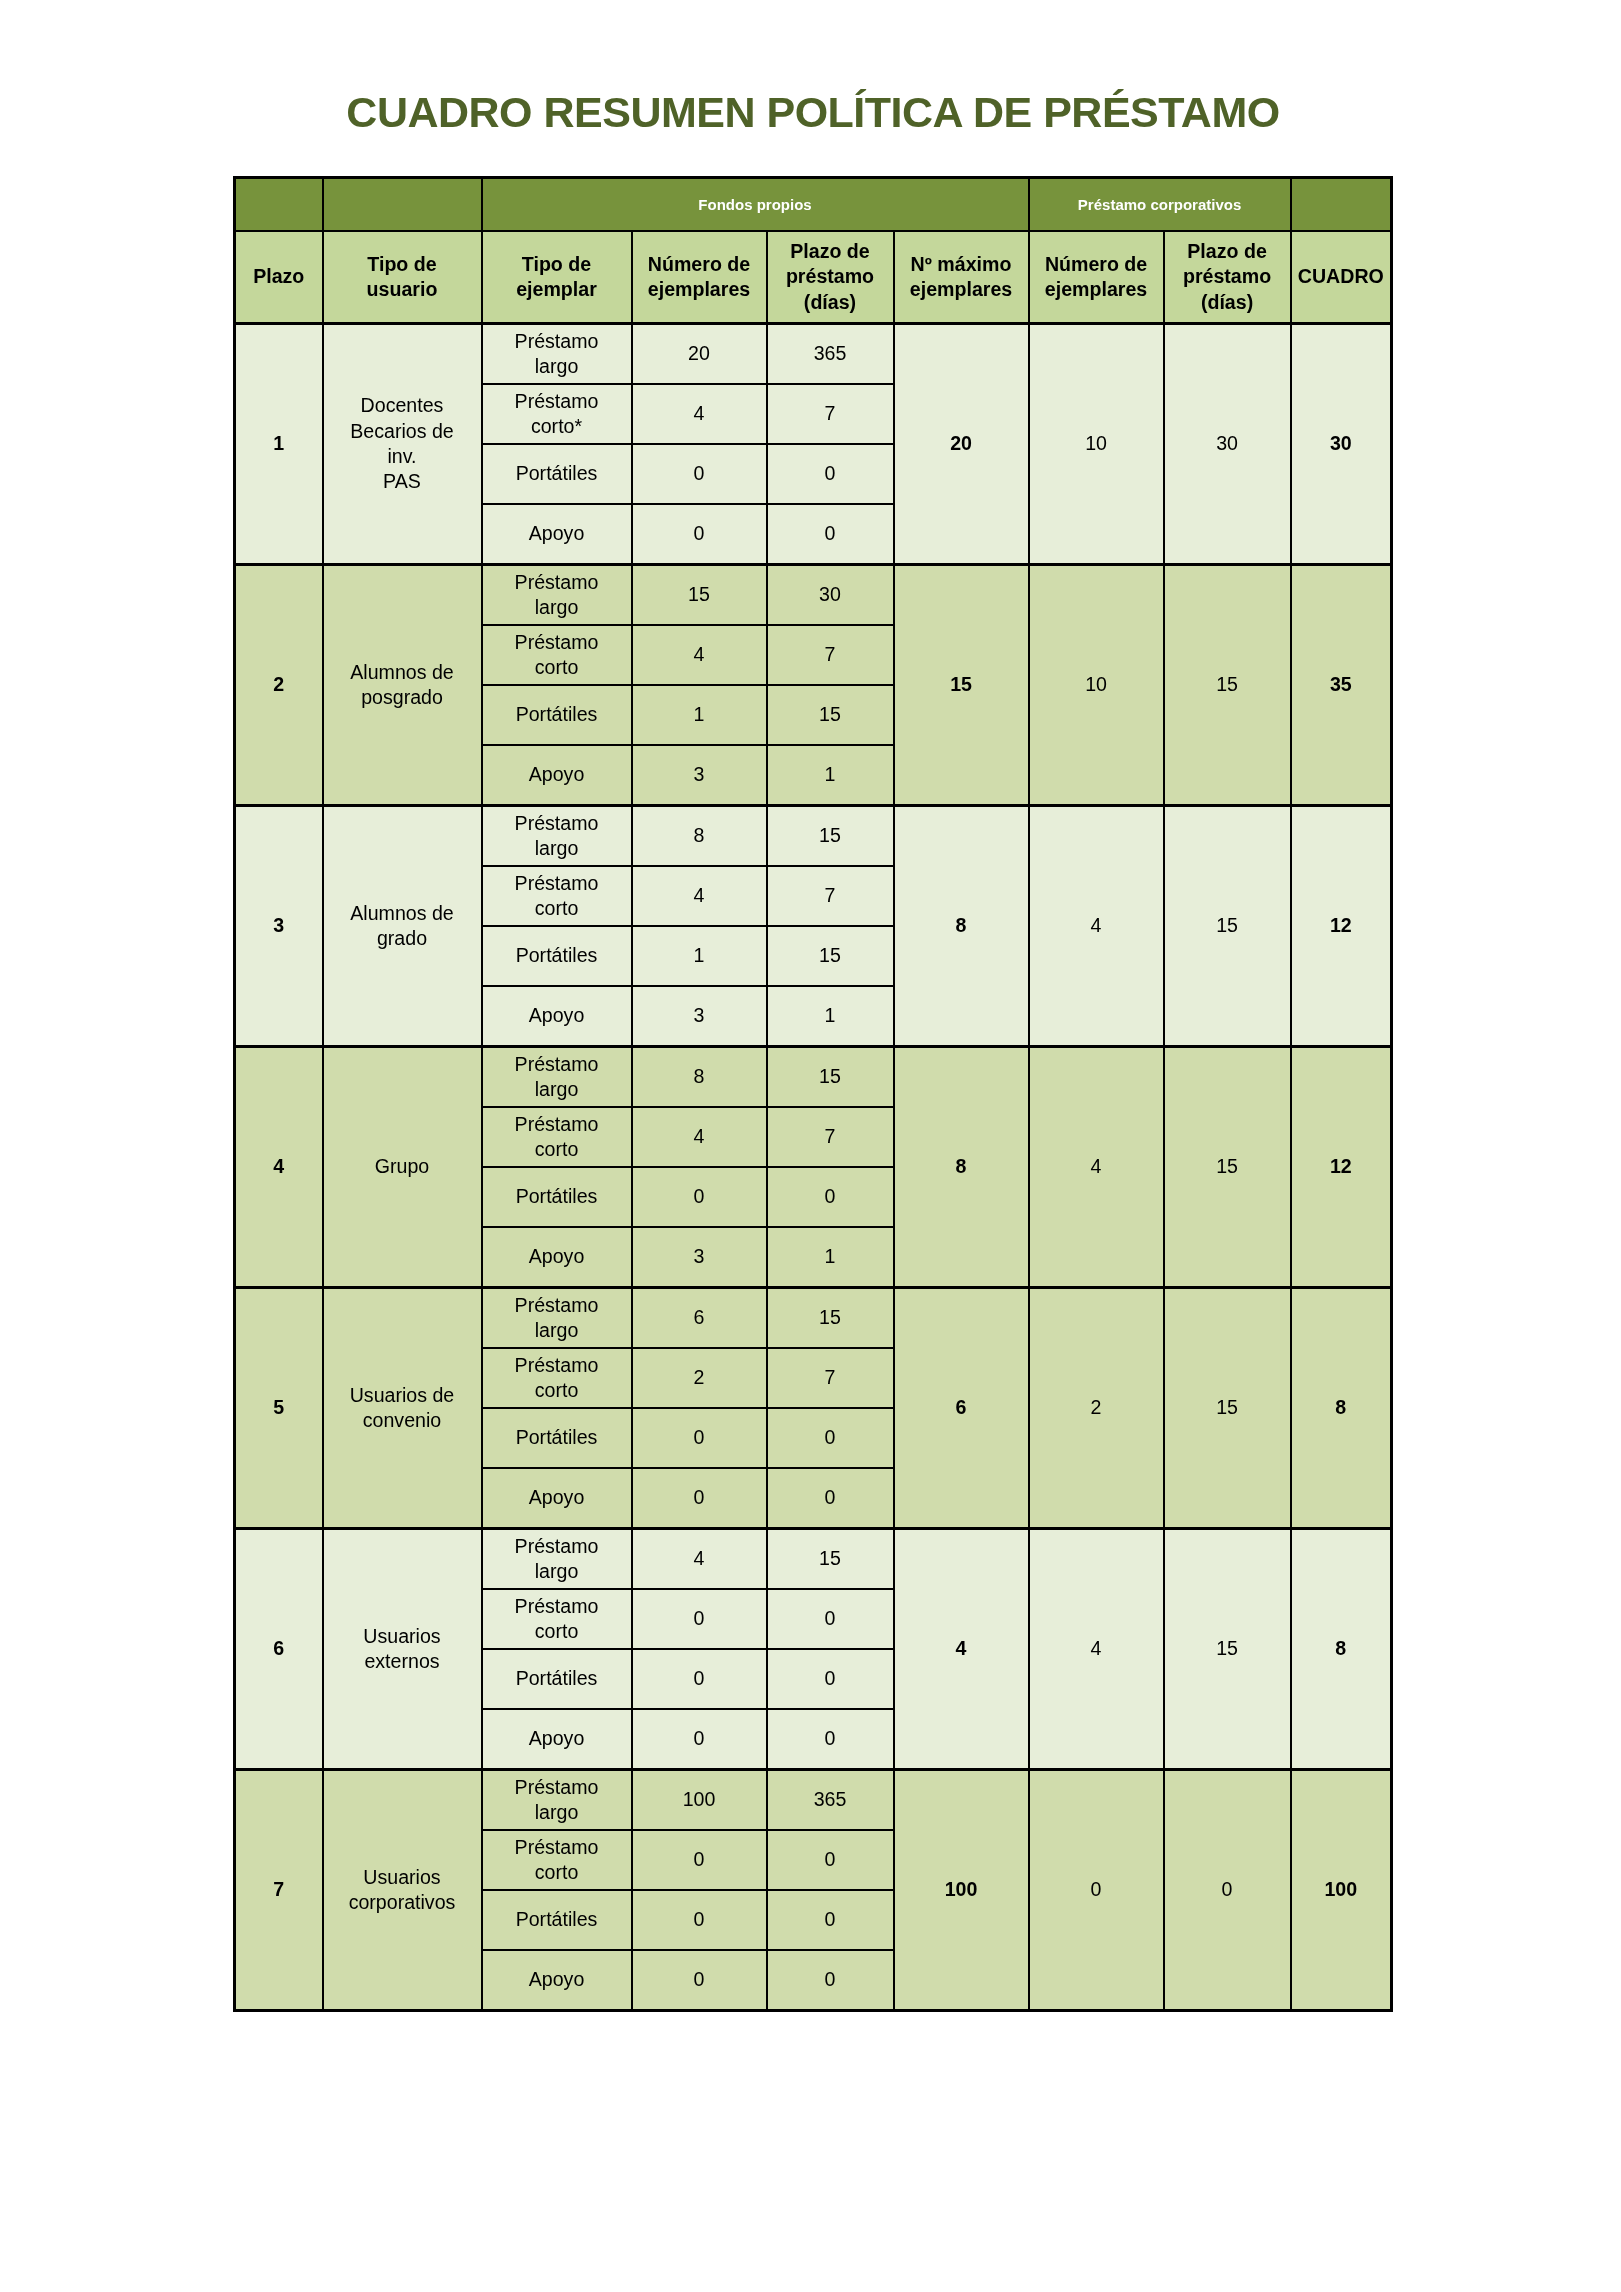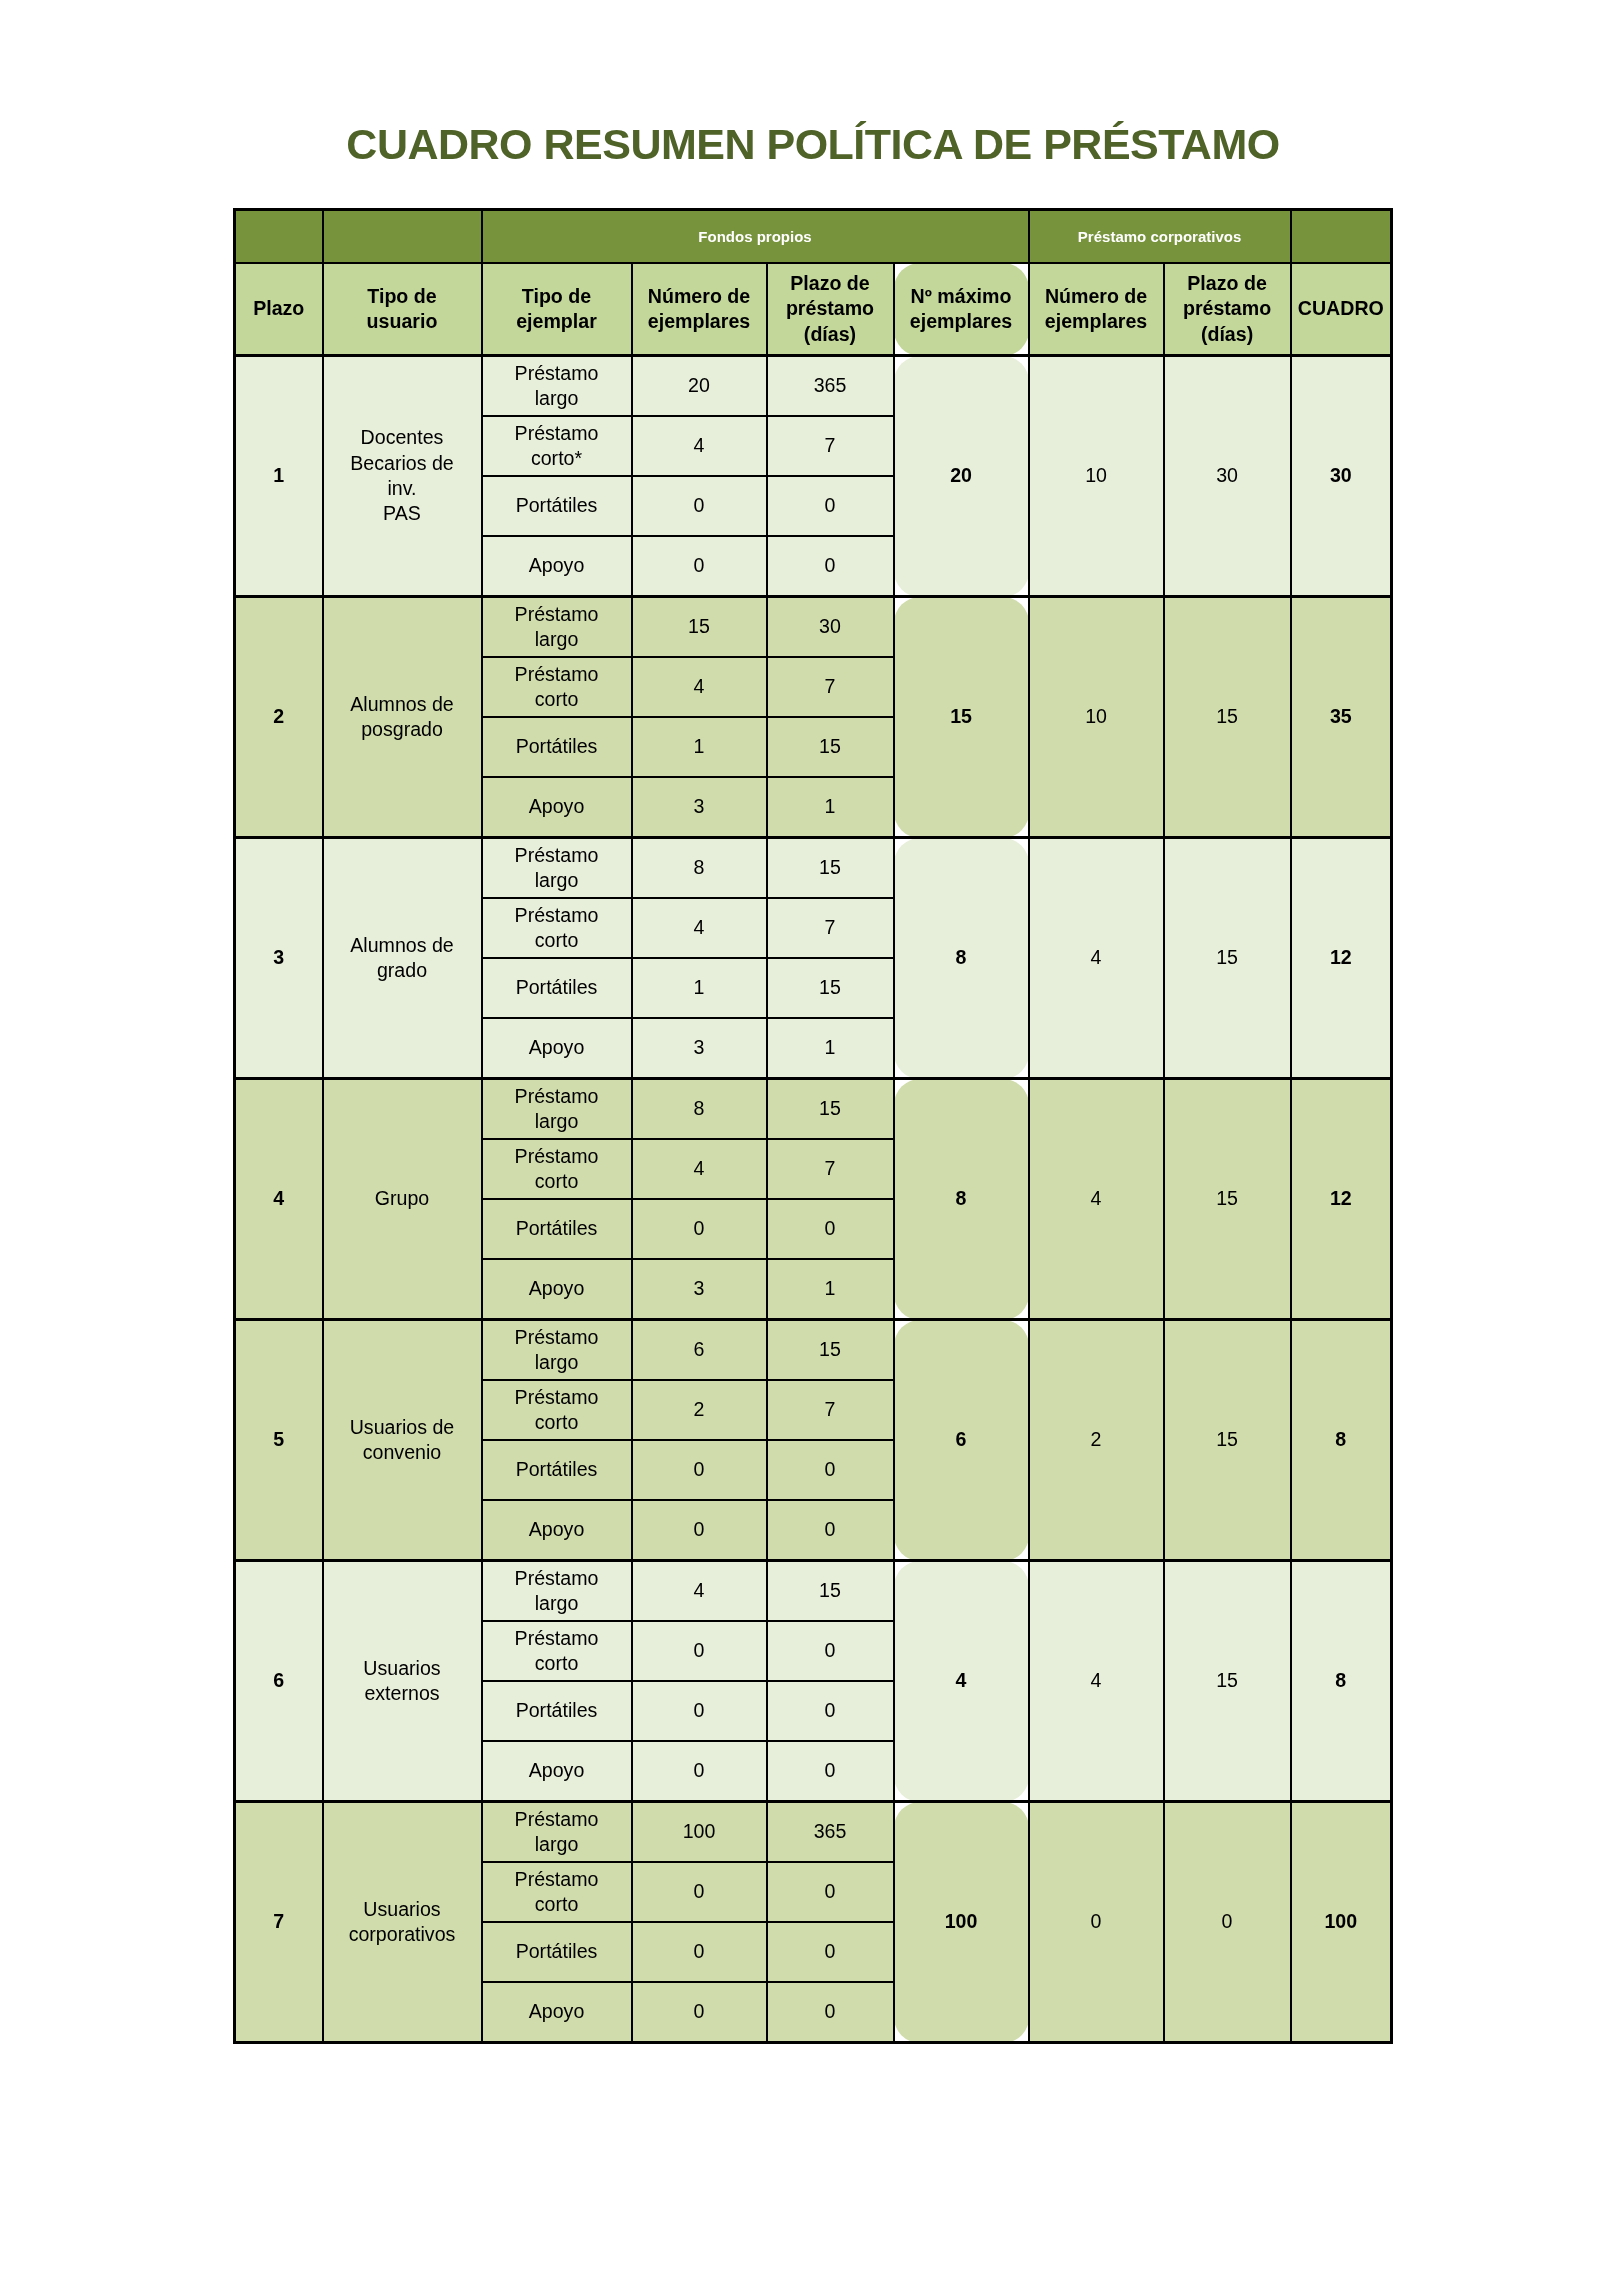--- a/index.html
+++ b/index.html
@@ -10,21 +10,21 @@
     font-family: "Liberation Sans", sans-serif;
     color: #000;
     overflow: hidden;
   }
   .content {
     margin-left: 233px;
     width: 1160px;
   }
   .doc-title {
     margin: 0;
-    padding-top: 120px;
+    padding-top: 88px;
     padding-bottom: 39px;
     text-align: center;
     font-size: 43px;
     font-weight: bold;
     letter-spacing: -0.5px;
     color: var(--title-color, #4F6228);
     white-space: nowrap;
   }
   table.policy {
     border-collapse: collapse;
@@ -59,21 +59,21 @@
     border-bottom-width: 3.9px;
   }
   
   tbody td { height: 54px; }
   td.pre, th.pre { white-space: pre-line; }
   .bold { font-weight: bold; }
   .light { background: var(--light-row, #E7EED9); }
   .dark  { background: var(--dark-row, #D0DCAC); }
   
   .blt { border-left-width: 4.9px; }
-  .blm { border-left-width: 2.9px; border-radius: 26px; }
+  .blm { border-left-width: 2.9px; }
   
   tr.group-start td { border-top-width: 3.9px; }
 </style>
 </head>
 <body>
 
 <div class="sheet">
   <div class="content">
     <h1 class="doc-title">CUADRO RESUMEN POLÍTICA DE PRÉSTAMO</h1>
 

